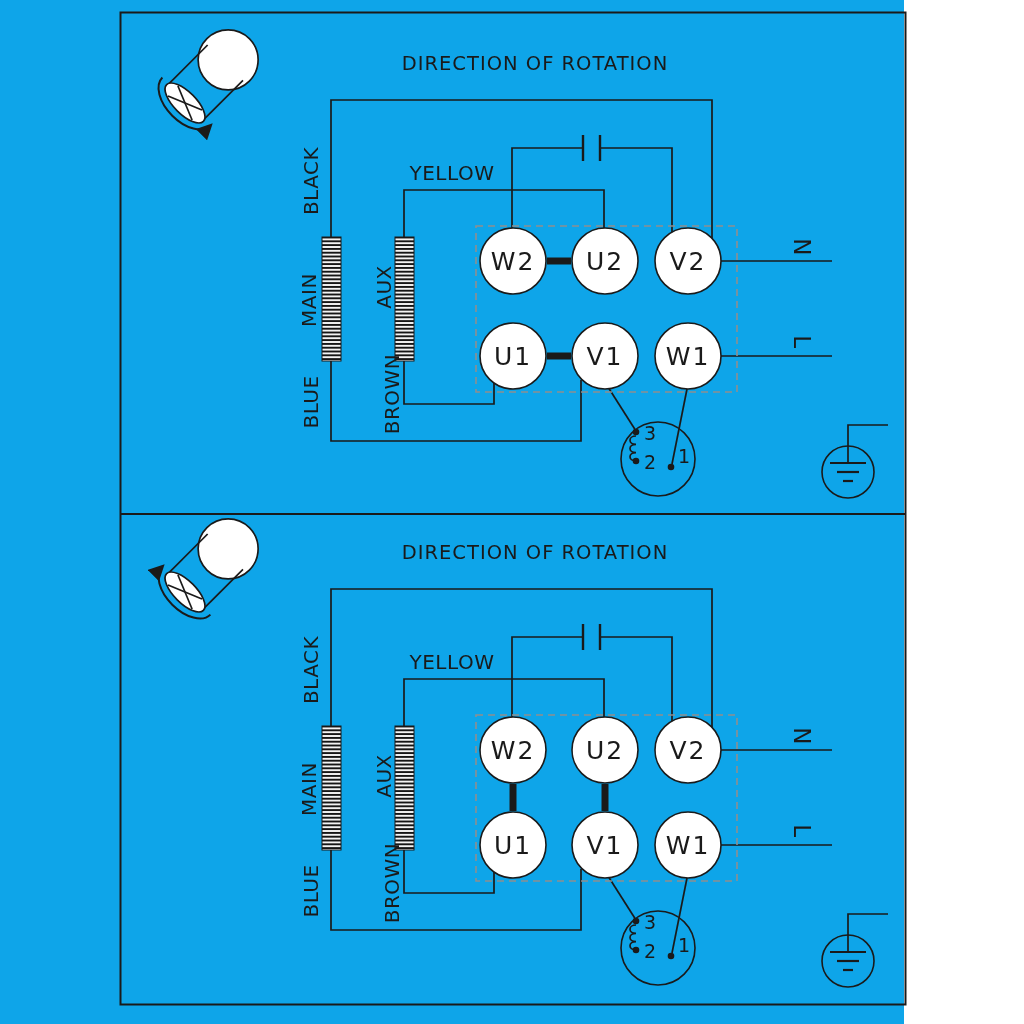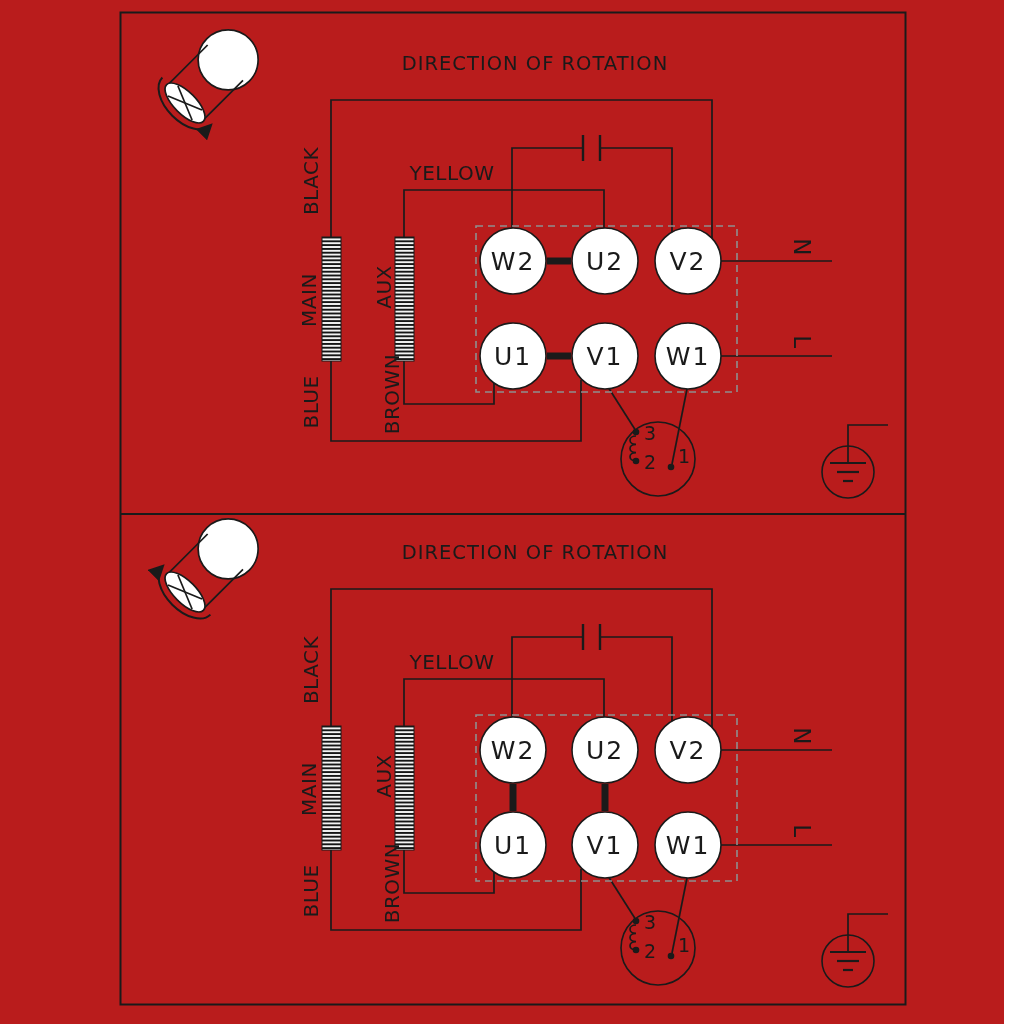--- a/index.html
+++ b/index.html
@@ -1,16 +1,16 @@
 <!DOCTYPE html>
 <html><head>
 <meta charset="utf-8">
 <style>
   html,body{margin:0;padding:0;background:#ffffff;}
-  .stage{width:1004px;height:1024px;background:#b91c1c;position:relative;text-align:right;}
+  .stage{width:904px;height:1024px;background:#0ea5e9;position:relative;text-align:right;}
   svg{display:block;}
   .border{fill:none;stroke:#1a1a1a;stroke-width:2;}
   .divider{stroke:#1a1a1a;stroke-width:2;}
   .wires path{stroke:#1a1a1a;fill:none;stroke-width:1.7;}
   .plates line{stroke:#1a1a1a;stroke-width:2.4;}
   .links line{stroke:#1a1a1a;stroke-width:7;}
   .term{fill:#ffffff;stroke:#1a1a1a;stroke-width:1.6;}
   .term2{fill:none;stroke:#1a1a1a;stroke-width:1.6;}
   .dot{fill:#1a1a1a;}
   .dashed{fill:none;stroke:#8f8f8f;stroke-width:1.6;stroke-dasharray:7 5;}

